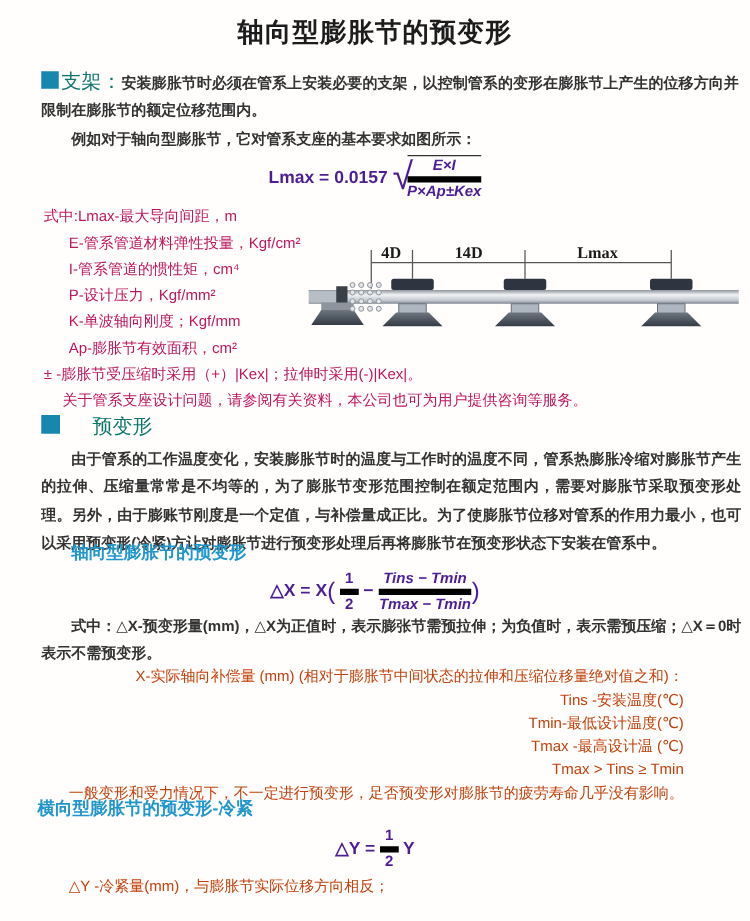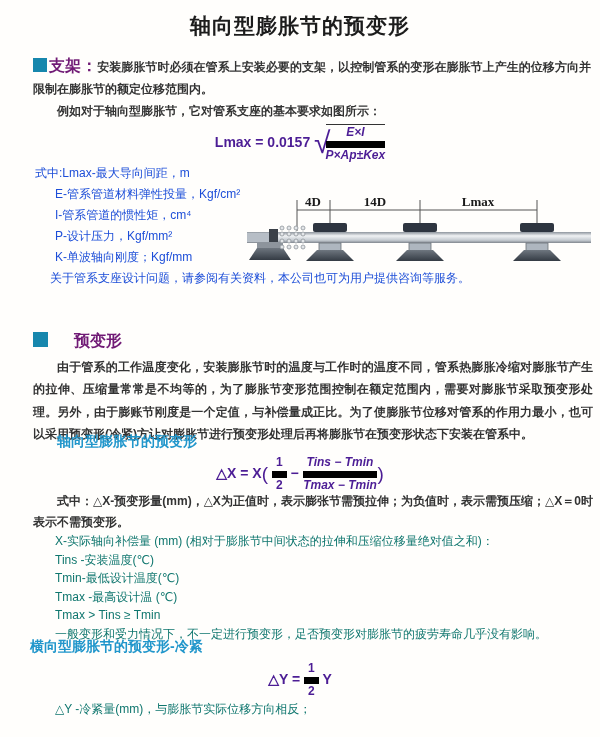--- a/index.html
+++ b/index.html
@@ -4,37 +4,37 @@
 <style>
   html,body{margin:0;padding:0;background:#ffffff;}
   .page{
     position:relative;width:600px;height:737px;background:#fffefc;overflow:hidden;
     font-family:"Liberation Sans","DejaVu Sans",sans-serif;color:#2b2b2b;
   }
   .abs{position:absolute;}
   .doc-title{top:12px;left:0;width:100%;text-align:center;font-size:21px;font-weight:bold;color:#1c1c1c;letter-spacing:1px;}
   .sq{display:inline-block;width:14px;height:14px;background:#1787ad;vertical-align:-1px;margin-right:2px;}
   .sq-lg{width:15px;height:15px;vertical-align:-1px;margin-right:1px;}
-  .accent{color:#701a75;font-weight:bold;}
+  .accent{color:#0f766e;font-weight:normal;}
   .h-inline{font-size:16px;}
   .h-section{font-size:16px;margin-left:25px;}
   .h-sub{font-size:14px;color:#2196cb;font-weight:bold;}
   .body-b{font-size:12px;font-weight:bold;color:#333;}
-  .body-n{font-size:12px;color:#0f766e;}
+  .body-n{font-size:12px;color:#c2410c;text-align:right;}
   .p-support{top:55px;left:33px;width:558px;line-height:22px;text-align:justify;}
   .p-example{top:101px;left:33px;width:558px;text-indent:24px;line-height:20px;}
   .formula{left:0;width:100%;text-align:center;font-family:Liberation Sans, sans-serif;font-weight:bold;color:#4c1d95;font-size:14px;}
   .formula-lmax{top:124px;}
   .frac{display:inline-block;vertical-align:middle;text-align:center;font-size:12px;line-height:1.15;}
-  .frac .num{display:block;border-bottom:7px solid #000000;padding:0 4px 1px;}
+  .frac .num{display:block;border-bottom:5px solid #000000;padding:0 4px 1px;}
   .frac .den{display:block;padding-top:1px;}
   .it{font-style:italic;}
   .radical{font-size:30px;font-weight:normal;vertical-align:middle;margin-right:-5px;line-height:0;}
   .rad-group{border-top:1.5px solid #333;padding-top:1px;}
-  .var-list{top:163px;left:35px;font-size:12px;color:#1d4ed8;line-height:21px;white-space:nowrap;}
+  .var-list{top:163px;left:35px;font-size:12px;color:#be185d;line-height:21px;white-space:nowrap;}
   .var-list .ind{padding-left:20px;}
   .var-list .ind-sm{padding-left:15px;}
   .diagram{top:192px;left:245px;width:350px;height:92px;}
   .h-pre{top:331px;left:33px;}
   .p-pre{top:356px;left:33px;width:560px;text-indent:24px;line-height:22.4px;text-align:justify;}
   .h-axial{top:433px;left:57px;}
   .formula-dx{top:456px;}
   .paren{font-size:19px;font-weight:normal;vertical-align:-2px;}
   .p-dx{top:491px;left:33px;width:560px;text-indent:24px;line-height:21px;text-align:justify;}
   .axial-lines{top:532px;left:55px;line-height:18.6px;white-space:nowrap;}
@@ -60,20 +60,22 @@
     <span>Lmax = 0.0157</span>
     <span class="radical">√</span><span class="frac rad-group it"><span class="num">E×I</span><span class="den">P×Ap±Kex</span></span>
   </div>
 
   <div class="abs var-list">
     <div>式中:Lmax-最大导向间距，m</div>
     <div class="ind">E-管系管道材料弹性投量，Kgf/cm²</div>
     <div class="ind">I-管系管道的惯性矩，cm⁴</div>
     <div class="ind">P-设计压力，Kgf/mm²</div>
     <div class="ind">K-单波轴向刚度；Kgf/mm</div>
+    <div class="ind">Ap-膨胀节有效面积，cm²</div>
+    <div>± -膨胀节受压缩时采用（+）|Kex|；拉伸时采用(-)|Kex|。</div>
     <div class="ind-sm">关于管系支座设计问题，请参阅有关资料，本公司也可为用户提供咨询等服务。</div>
   </div>
 
   <div class="abs diagram">
     <svg width="350" height="92" viewBox="0 0 350 92">
       <defs>
         <linearGradient id="pipeGrad" x1="0" y1="0" x2="0" y2="1">
           <stop offset="0" stop-color="#8e959d"></stop>
           <stop offset="0.35" stop-color="#f0f2f4"></stop>
           <stop offset="0.75" stop-color="#c4cad0"></stop>

